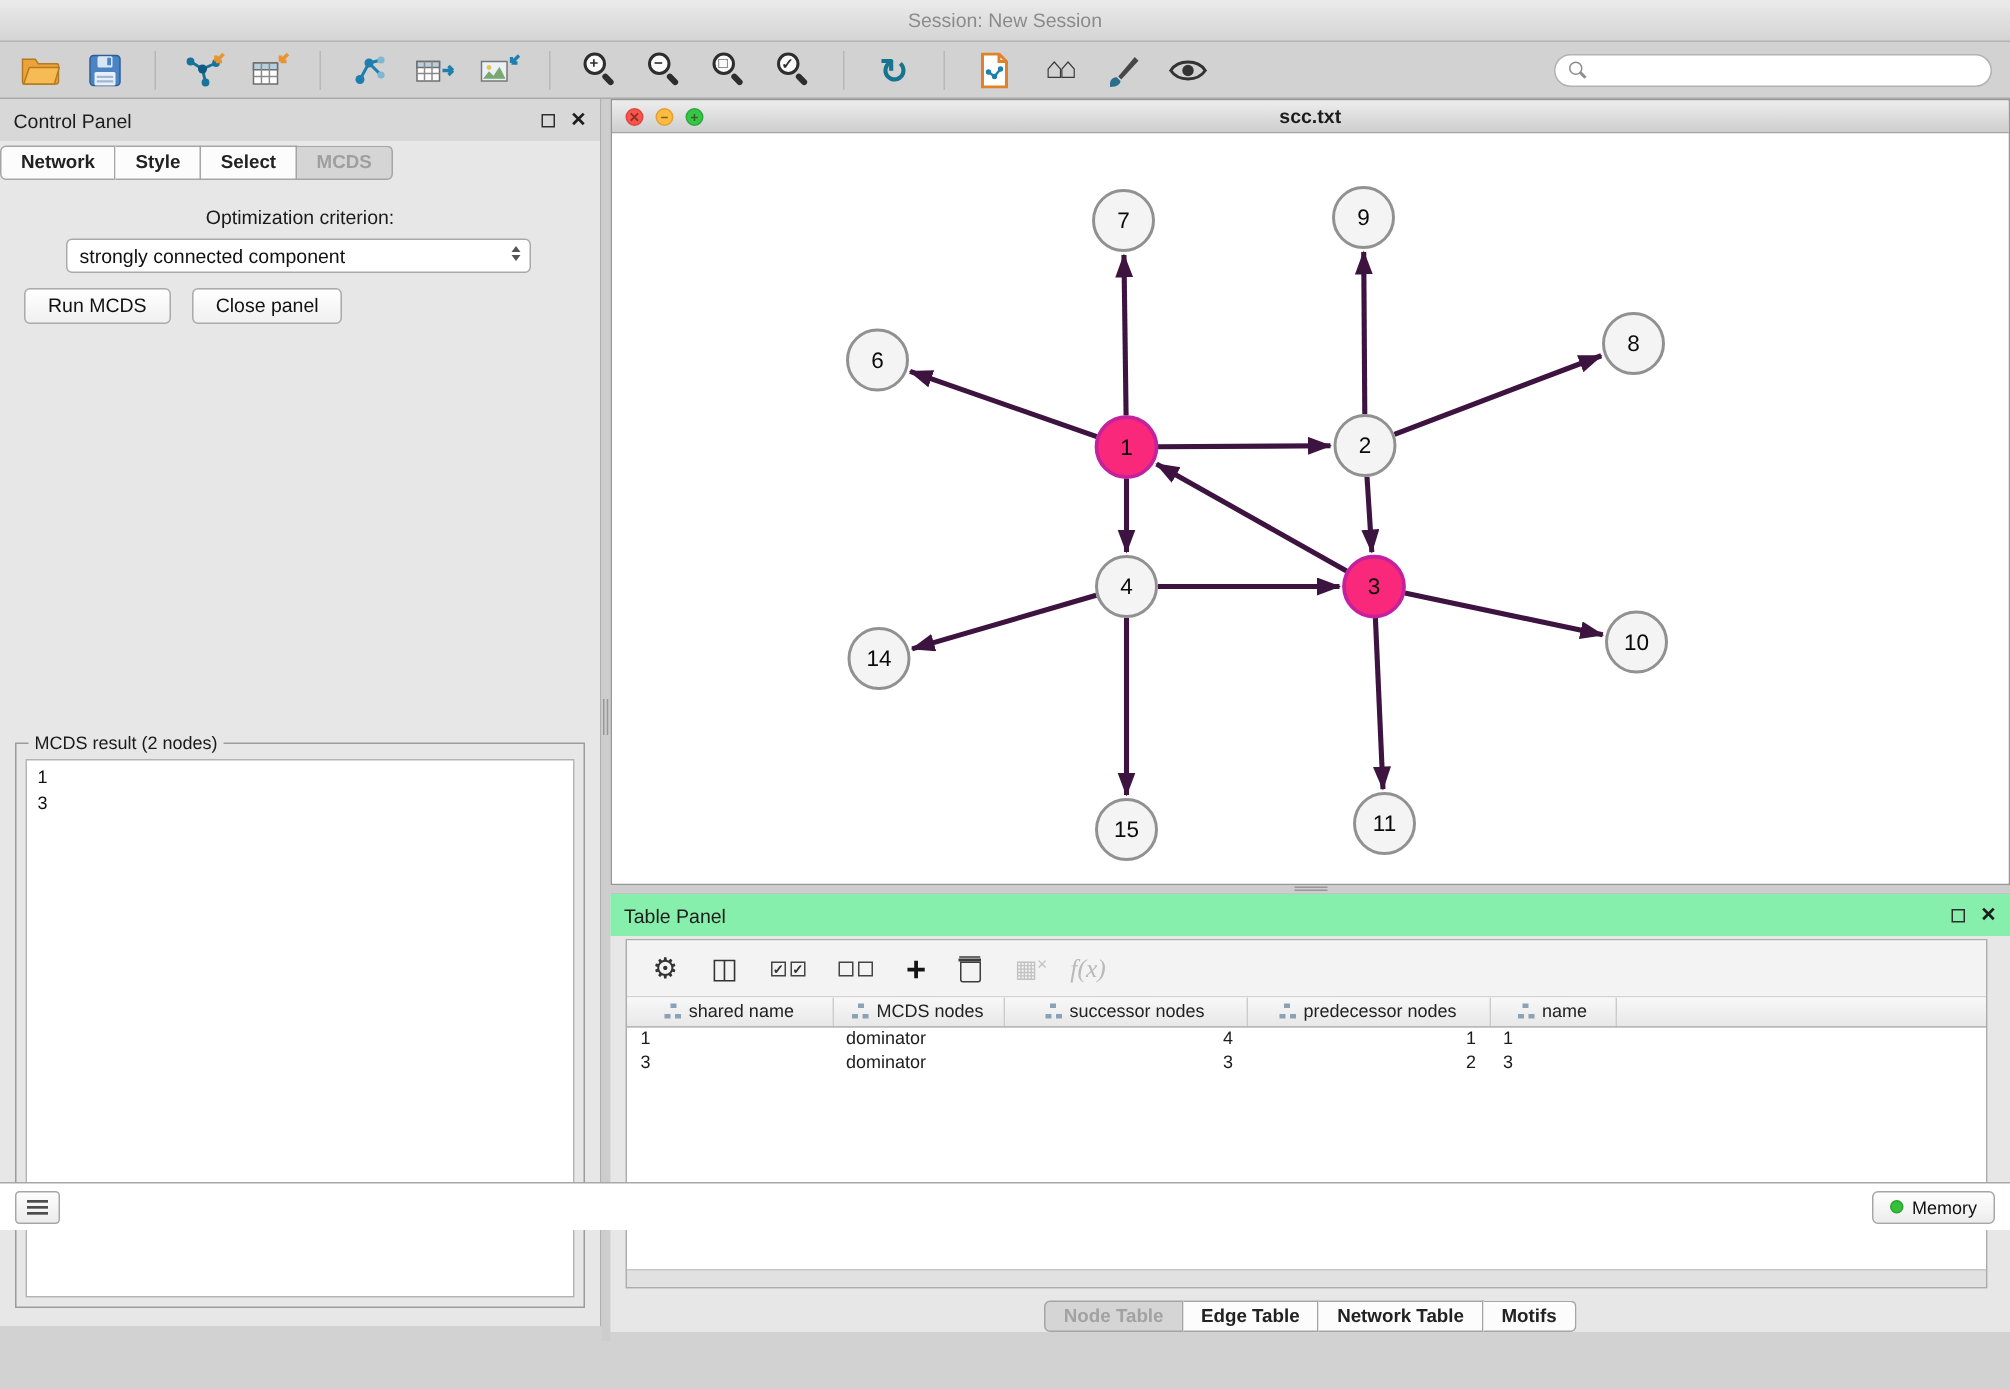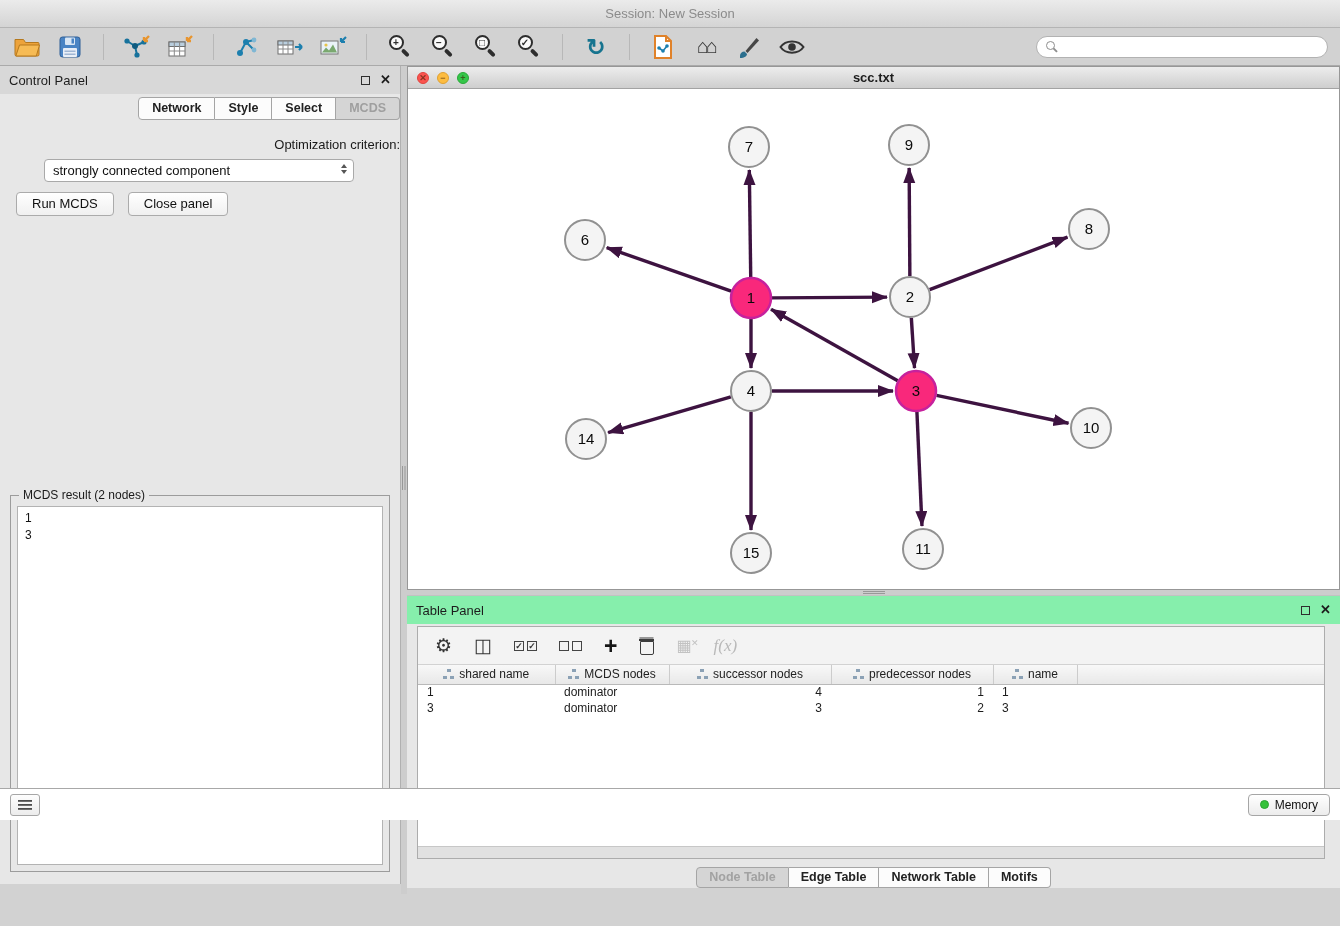--- a/index.html
+++ b/index.html
@@ -25,26 +25,26 @@
 .search-mag::after{content:"";position:absolute;width:4.5px;height:1.5px;background:#8e8e8e;transform:rotate(45deg);right:1px;bottom:2px}
 .searchbox input{border:none;outline:none;flex:1;font-size:12px;font-family:"Liberation Sans",sans-serif;background:transparent}
 
 
 .control-panel{position:absolute;left:0;top:66px;width:401px;height:818px;background:#e7e7e7;border-right:1px solid #b0b0b0}
 .panel-header{height:28px;display:flex;align-items:center;padding:0 9px;background:#d8d8d8}
 .panel-title{font-size:13px;color:#1d1d1d}
 .win-ctls{margin-left:auto;display:flex;align-items:center;gap:10px}
 .float-icon{width:9px;height:9px;border:1.5px solid #2e2e2e;display:inline-block}
 .close-glyph{font-size:13px;font-weight:bold;color:#1c1c1c;line-height:12px}
-.cp-tabs{position:absolute;top:31px;left:0;right:0;display:flex;justify-content:flex-end}
+.cp-tabs{position:absolute;top:31px;left:0;right:12px;display:flex;justify-content:flex-start}
 .cp-tab{padding:3px 13px 4px;background:#fcfcfc;border:1px solid #a5a5a5;border-left:none;font-size:12.5px;font-weight:bold;color:#222}
 .cp-tab:first-child{border-left:1px solid #a5a5a5;border-radius:4px 0 0 4px}
 .cp-tab:last-child{border-radius:0 4px 4px 0}
 .cp-tab.selected{background:#d5d5d5;color:#9f9f9f}
-.opt-label{position:absolute;top:71px;left:0;width:100%;text-align:right;font-size:13px;color:#1a1a1a}
+.opt-label{position:absolute;top:71px;left:0;width:100%;text-align:center;font-size:13px;color:#1a1a1a}
 .cp-dropdown{position:absolute;top:93px;left:44px;width:310px;height:23px;background:#fff;border:1px solid #a9a9a9;border-radius:4px;display:flex;align-items:center;padding:0 22px 0 8px;font-size:13px;color:#111}
 .stepper{position:absolute;right:6px;top:4px;display:flex;flex-direction:column;gap:2px}
 .tri-up{width:0;height:0;border-left:3.5px solid transparent;border-right:3.5px solid transparent;border-bottom:4.5px solid #555}
 .tri-down{width:0;height:0;border-left:3.5px solid transparent;border-right:3.5px solid transparent;border-top:4.5px solid #555}
 .cp-buttons{position:absolute;top:126px;left:16px;width:100%;display:flex;justify-content:flex-start;gap:14px}
 .cp-btn{padding:3px 15px 4px;font-size:13px;color:#111;background:linear-gradient(#fff,#f0f0f0);border:1px solid #ababab;border-radius:4px}
 .mcds-group{position:absolute;top:429px;left:10px;width:380px;height:377px;border:1px solid #9c9c9c}
 .mcds-group-label{position:absolute;top:-8px;left:8px;background:#e7e7e7;padding:0 4px;font-size:12px;color:#1a1a1a}
 .mcds-result{position:absolute;left:6px;right:6px;top:10px;bottom:6px;background:#fff;border:1px solid #b3b3b3;padding:3px 7px;font-size:12px;line-height:17px;white-space:pre-line;color:#111;overflow:hidden}
 

